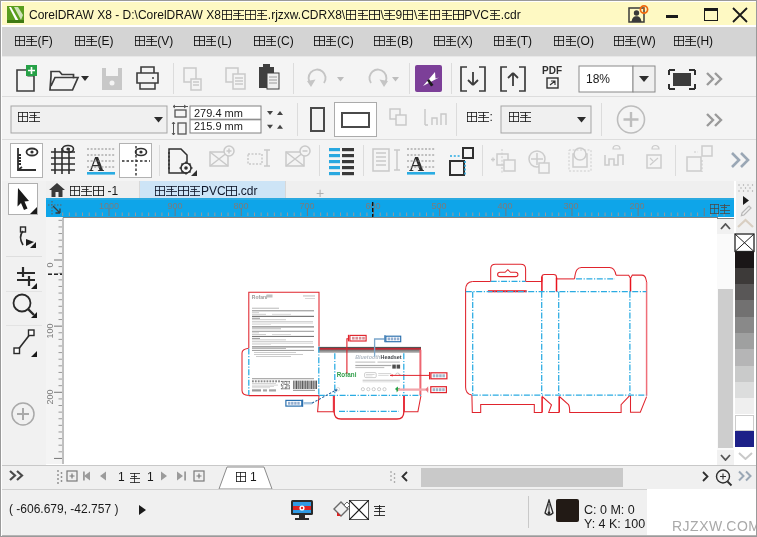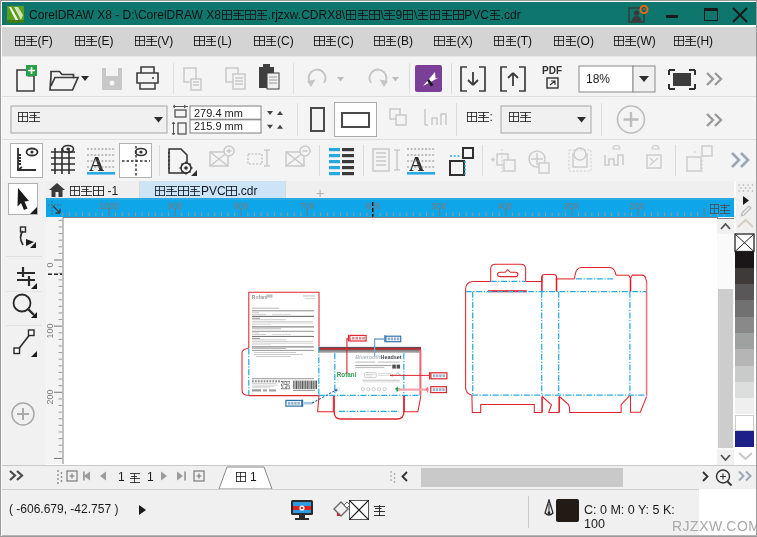--- a/index.html
+++ b/index.html
@@ -13,35 +13,35 @@
 linear-gradient(currentColor,currentColor) 0 100%/100% 8% no-repeat,
 linear-gradient(currentColor,currentColor) 0 0/8% 100% no-repeat,
 linear-gradient(currentColor,currentColor) 47% 0/8% 100% no-repeat,
 linear-gradient(currentColor,currentColor) 100% 0/8% 100% no-repeat}
 .cj2{display:inline-block;width:.86em;height:.86em;margin:0 .06em;vertical-align:-7%;
 background:linear-gradient(currentColor,currentColor) 0 8%/100% 8% no-repeat,
 linear-gradient(currentColor,currentColor) 0 60%/100% 8% no-repeat,
 linear-gradient(currentColor,currentColor) 20% 30%/60% 8% no-repeat,
 linear-gradient(currentColor,currentColor) 0 100%/100% 8% no-repeat,
 linear-gradient(currentColor,currentColor) 47% 0/8% 100% no-repeat}
-#titlebar{left:1px;top:1px;width:755px;height:23px;background:#0f766e}
+#titlebar{left:1px;top:1px;width:755px;height:23px;background:#fef9c3}
 #menubar{left:1px;top:26px;width:755px;height:29px;background:#d4d4d4}
 .mi{position:absolute;top:7px;font-size:12px;color:#111;white-space:nowrap}
 #tb1{left:1px;top:55px;width:755px;height:40px;background:#f4f4f4;border-top:1px solid #e8e8e8}
 #tb2{left:1px;top:95px;width:755px;height:43px;background:#f4f4f4;border-top:1px solid #ddd}
 #tb3{left:1px;top:138px;width:755px;height:42px;background:#f4f4f4;border-top:1px solid #ddd}
 #tabrow{left:45px;top:180px;width:688px;height:19px;background:#efefef}
 #toolbox{left:1px;top:180px;width:44px;height:284px;background:#f1f1f1}
 #hruler{left:45px;top:199px;width:688px;height:17px;background:#0ea5e9}
 #vruler{left:45px;top:216px;width:16px;height:247px;background:#f4f4f4}
 #canvas{left:61px;top:216px;width:656px;height:247px;background:#fff;overflow:hidden}
 #vscroll{left:716px;top:217px;width:17px;height:246px;background:#fafafa;border-top:1px solid #808080}
 #palcol{left:733px;top:180px;width:23px;height:310px;background:#fff}
 #pagerow{left:1px;top:464px;width:755px;height:24px;background:#f0f0f0;border-top:1px solid #c8c8c8}
-#statusbar{left:1px;top:488px;width:697px;height:46px;background:#f0f0f0;border-top:1px solid #d0d0d0}
+#statusbar{left:1px;top:488px;width:645px;height:46px;background:#f0f0f0;border-top:1px solid #d0d0d0}
 svg{display:block}
 .ic{position:absolute}
 </style></head><body>
 <div id="win">
 
 <div id="titlebar" class="abs">
  <svg class="ic" style="left:5px;top:4px" width="18" height="18" viewBox="0 0 18 18">
   <rect x="0" y="0" width="17" height="17" fill="#5a9e1e"></rect>
   <path d="M2 1 L10 17 L13 17 L4 1 Z" fill="#fff"></path>
   <path d="M7 1 L14 14 L16 9 L11 1 Z" fill="#cfe3b8"></path>
@@ -895,17 +895,17 @@
         <path d="M0 0 L20 20 M20 0 L0 20" stroke="#1a1a1a" stroke-width="1.2"></path>
       </svg>
  <div class="abs" style="left:371px;top:13px;font-size:13px;color:#1a1a1a"><span class="cj2"></span></div>
  <div class="abs" style="left:526px;top:6px;width:1px;height:32px;background:#c9c9c9"></div>
  <svg class="ic" style="left:541px;top:9px" width="12" height="24" viewBox="0 0 12 24">
   <path d="M6 1 L10 14 Q6 18 2 14 Z" fill="none" stroke="#2a2a2a" stroke-width="1.3"></path>
   <path d="M6 5 v8" stroke="#2a2a2a" stroke-width="1"></path>
         <circle cx="6" cy="14" r="1.4" fill="#2a2a2a"></circle>
  </svg>
  <div class="abs" style="left:554px;top:9px;width:23px;height:23px;background:#221a15;border-radius:2px"></div>
- <div class="abs" style="left:582px;top:13px;font-size:12.5px;color:#1a1a1a">C: 0 M: 0 Y: 5 K: 100</div>
+ <div class="abs" style="left:582px;top:13px;font-size:12.5px;color:#1a1a1a">C: 0 M: 0 Y: 4 K: 100</div>
  <div class="abs" style="left:670px;top:28px;font-size:14px;color:#a9a9a9;letter-spacing:0.5px">RJZXW.COM</div>
 </div>
 <div class="abs" style="left:1px;top:534px;width:755px;height:2px;background:#b5b5b5"></div>
 </div>
 
 </body></html>

